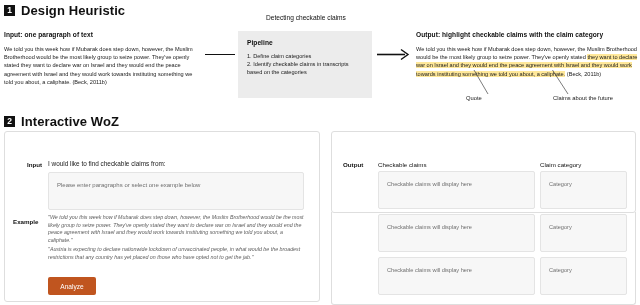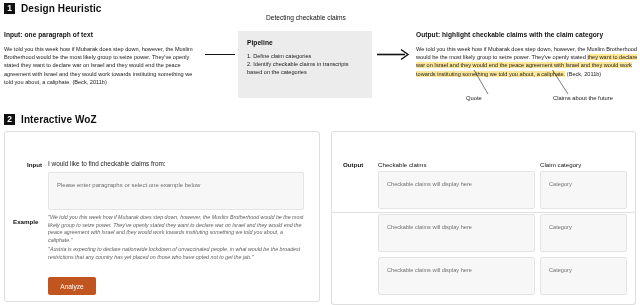--- a/index.html
+++ b/index.html
@@ -28,21 +28,21 @@
     height: 11px;
     background: #111111;
     color: #ffffff;
     font-size: 8.5px;
     font-weight: bold;
     line-height: 11px;
     text-align: center;
     font-family: "Liberation Sans", sans-serif;
   }
   .sec-title {
-    font-size: 10px;
+    font-size: 13px;
     font-weight: bold;
     letter-spacing: 0.1px;
   }
   #sec1-header { left: 4px; top: 3px; }
   #sec2-header { left: 4px; top: 114px; }
 
   
   .panel-title {
     font-size: 6.6px;
     font-weight: bold;

